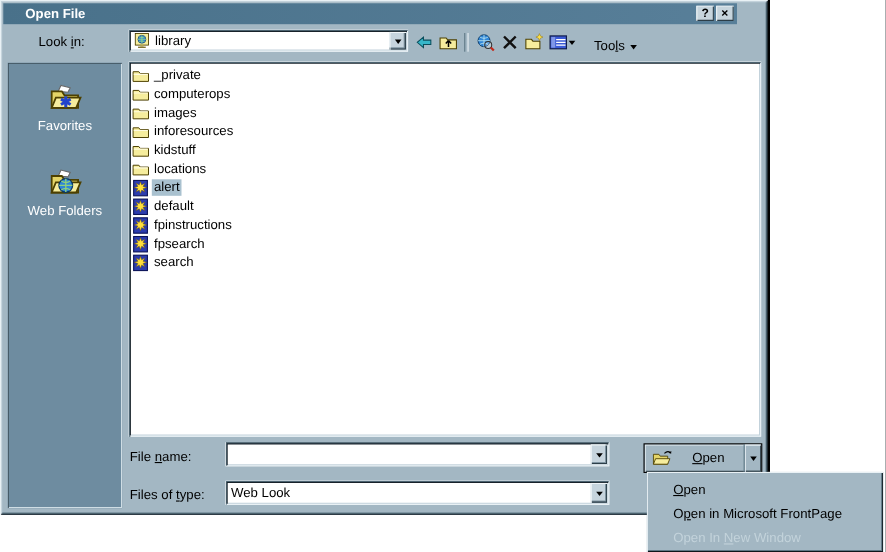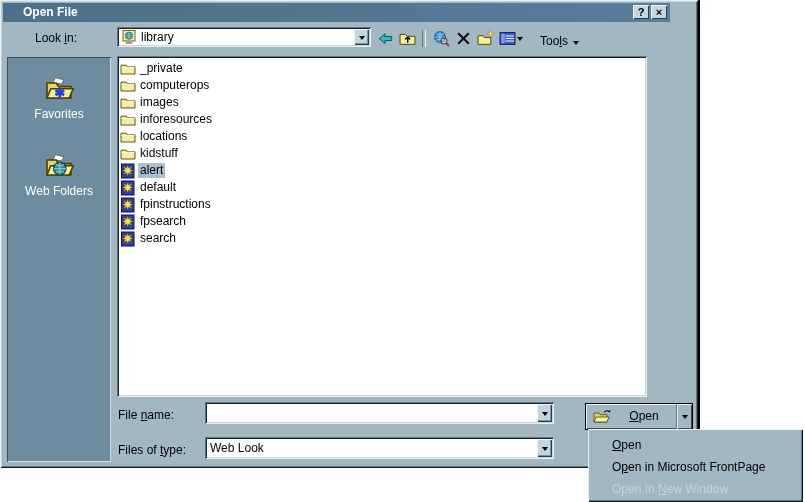--- a/index.html
+++ b/index.html
@@ -58,21 +58,21 @@
     box-shadow: inset 1px 1px 0 #3c4f5a, inset -1px -1px 0 #cfdde4;
     display:flex;flex-direction:column;align-items:center;padding-top:17px;box-sizing:border-box;gap:30px;
   }
   .place{display:flex;flex-direction:column;align-items:center;width:100%;cursor:default;}
   .place-icon{width:34px;height:28px;}
   .place-icon svg{width:100%;height:100%;display:block;}
   .place-label{color:#fff;margin-top:5px;line-height:14px;}
 
   
   .filelist{
-    position:absolute;left:117px;top:56px;width:530px;height:341px;box-sizing:border-box;
+    position:absolute;left:117px;top:56px;width:575px;height:341px;box-sizing:border-box;
     padding:4px 3px 0 3px;overflow:hidden;
   }
   .file-row{height:17px;display:flex;align-items:center;cursor:default;}
   .ficon{width:16px;height:16px;margin-right:2px;flex:0 0 16px;}
   .ficon svg{width:16px;height:16px;display:block;}
   .fname{padding:0 2px;line-height:15px;}
   .file-row.selected .fname{background:var(--selection,#a9c1cf);}
 
   
   .fname-label{position:absolute;left:118px;top:408px;}
@@ -261,30 +261,30 @@
           </span>
           <span class="fname">inforesources</span>
         </div>
         <div class="file-row">
           <span class="ficon">
             <svg viewBox="0 0 16 16">
               <path d="M1 13V4.2h5.2l1.3 1.7H15V13z" fill="#f6ed9d" stroke="#4d4000" stroke-width="0.9"></path>
               <path d="M1.6 6.6h12.8" stroke="#fffce0"></path>
             </svg>
           </span>
+          <span class="fname">kidstuff</span>
+        </div>
+        <div class="file-row">
+          <span class="ficon">
+            <svg viewBox="0 0 16 16">
+              <path d="M1 13V4.2h5.2l1.3 1.7H15V13z" fill="#f6ed9d" stroke="#4d4000" stroke-width="0.9"></path>
+              <path d="M1.6 6.6h12.8" stroke="#fffce0"></path>
+            </svg>
+          </span>
           <span class="fname">locations</span>
-        </div>
-        <div class="file-row">
-          <span class="ficon">
-            <svg viewBox="0 0 16 16">
-              <path d="M1 13V4.2h5.2l1.3 1.7H15V13z" fill="#f6ed9d" stroke="#4d4000" stroke-width="0.9"></path>
-              <path d="M1.6 6.6h12.8" stroke="#fffce0"></path>
-            </svg>
-          </span>
-          <span class="fname">kidstuff</span>
         </div>
         <div class="file-row selected">
           <span class="ficon">
             <svg viewBox="0 0 16 16">
               <rect x="1.5" y="1" width="12.5" height="14" fill="#2c3cae" stroke="#0a1257"></rect>
               <path d="M7.7 2.2l1.1 3 2.9-1.6-1.7 2.9 3.3 1-3.3 1 1.7 2.9-2.9-1.6-1.1 3-1.1-3-2.9 1.6 1.7-2.9-3.3-1 3.3-1-1.7-2.9 2.9 1.6z" fill="#ffdf3d" stroke="#6b5500" stroke-width="0.4"></path>
             </svg>
           </span>
           <span class="fname">alert</span>
         </div>

